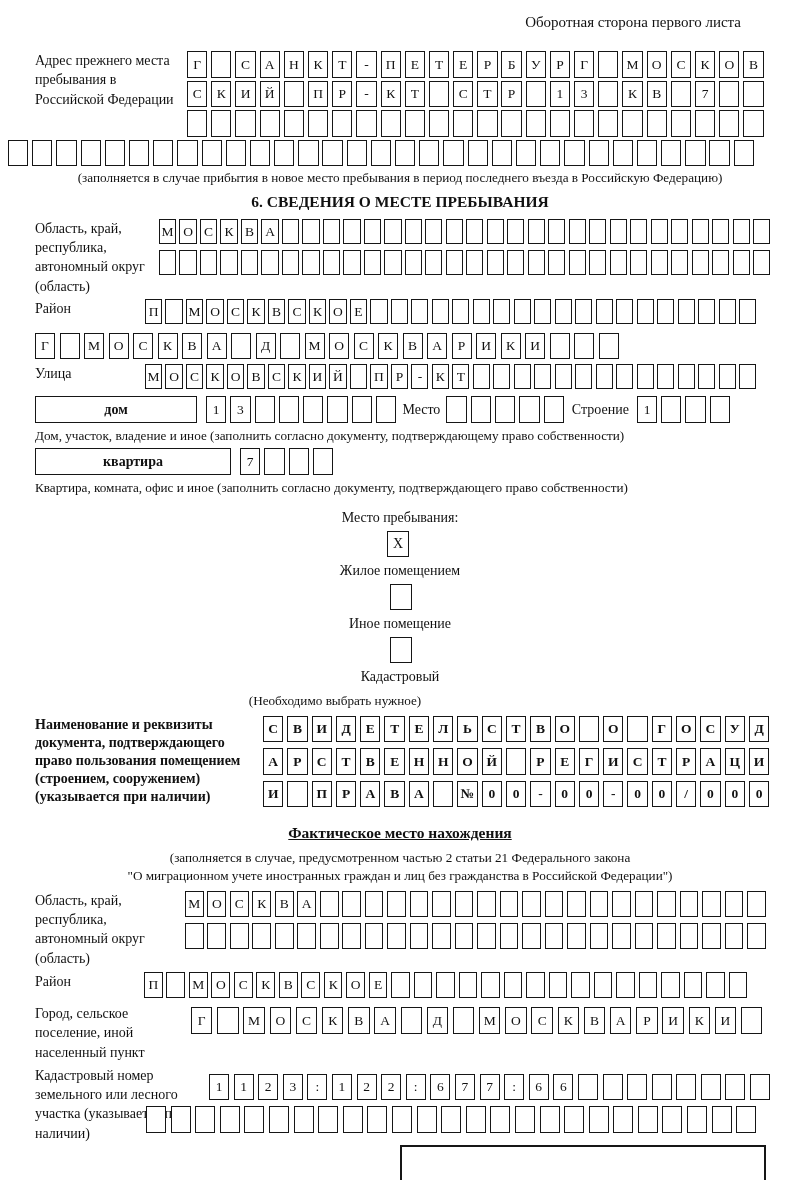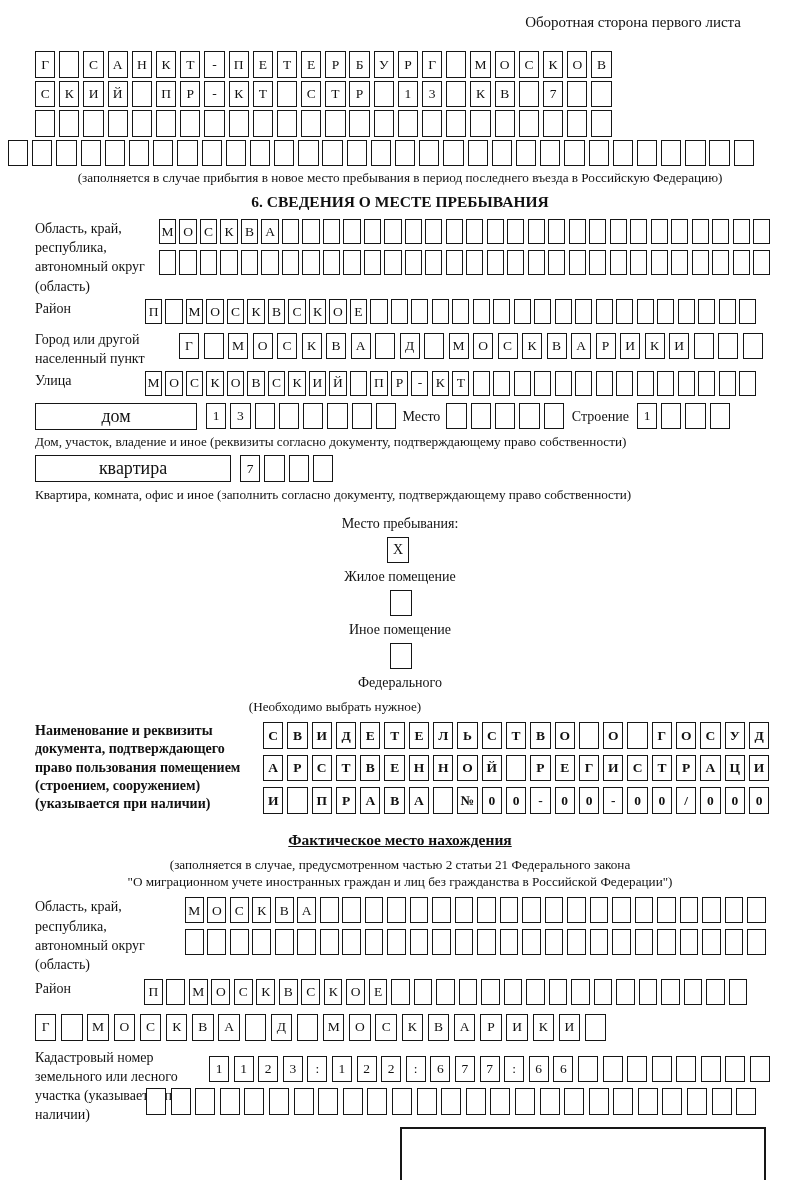--- a/index.html
+++ b/index.html
@@ -17,36 +17,37 @@
     box-sizing:border-box;border:1.6px solid #161616;background:#fff;
     width:var(--w,20px);height:var(--h,26px);margin-right:var(--g,4px);
     display:flex;align-items:center;justify-content:center;
     font-size:13.5px;line-height:1;
   }
   .cap{font-size:13.2px;line-height:1.35;}
   .cap.center{text-align:center;}
   .hdr{font-weight:bold;font-size:15.5px;text-align:center;}
   .labelbox{
     box-sizing:border-box;border:1.6px solid #161616;height:27px;
-    display:flex;align-items:center;justify-content:center;font-size:18px;flex-shrink:0;
+    display:flex;align-items:center;justify-content:center;font-size:14px;flex-shrink:0;font-weight:bold;
   }
   .inline-lbl{font-size:14px;line-height:27px;white-space:nowrap;flex-shrink:0;}
   .checkbox{
     box-sizing:border-box;border:1.6px solid #161616;width:22px;height:26px;
     display:flex;align-items:center;justify-content:center;font-size:14px;flex-shrink:0;
   }
   .stamp-box{box-sizing:border-box;border:2px solid #161616;width:366px;height:180px;}
   .stamp-cap{font-size:13.2px;line-height:1.45;text-align:center;width:390px;}
 </style>
 </head>
 <body>
 
 <div class="back-note">Оборотная сторона первого листа</div>
 
 <div class="frow" style="margin-top:20px;">
+  <div class="lbl" style="width:146px;padding-right:6px;">Адрес прежнего места пребывания в Российской Федерации</div>
   <div class="gcol">
     <div class="boxrow" style="--w:20.3px;--h:26.5px;--g:3.9px;">
         <div class="cell">Г</div>
         <div class="cell"></div>
         <div class="cell">С</div>
         <div class="cell">А</div>
         <div class="cell">Н</div>
         <div class="cell">К</div>
         <div class="cell">Т</div>
         <div class="cell">-</div>
@@ -258,21 +259,20 @@
       <div class="cell"></div>
       <div class="cell"></div>
       <div class="cell"></div>
       <div class="cell"></div>
       <div class="cell"></div>
       <div class="cell"></div>
     </div>
 </div>
 
 <div class="frow" style="margin-top:3px;">
-  <div class="lbl" style="width:138px;padding-right:6px;">Город или другой населенный пункт</div>
   <div class="boxrow" style="--w:20px;--h:26px;--g:4.5px;margin-top:3px;">
       <div class="cell">Г</div>
       <div class="cell"></div>
       <div class="cell">М</div>
       <div class="cell">О</div>
       <div class="cell">С</div>
       <div class="cell">К</div>
       <div class="cell">В</div>
       <div class="cell">А</div>
       <div class="cell"></div>
@@ -351,41 +351,41 @@
       <div class="cell"></div>
     </div>
   <div class="inline-lbl" style="margin:0 8px 0 4px;">Строение</div>
   <div class="boxrow" style="--w:20.3px;--h:26.5px;--g:4px;">
       <div class="cell">1</div>
       <div class="cell"></div>
       <div class="cell"></div>
       <div class="cell"></div>
     </div>
 </div>
-<div class="cap" style="margin-top:1px;">Дом, участок, владение и иное (реквизиты согласно документу, подтверждающему право собственности)</div>
+<div class="cap" style="margin-top:1px;">Дом, участок, владение и иное (заполнить согласно документу, подтверждающему право собственности)</div>
 
 <div class="frow" style="margin-top:4px;">
   <div class="labelbox" style="width:196px;margin-right:9px;">квартира</div>
   <div class="boxrow" style="--w:20.3px;--h:26.5px;--g:4px;">
       <div class="cell">7</div>
       <div class="cell"></div>
       <div class="cell"></div>
       <div class="cell"></div>
     </div>
 </div>
-<div class="cap" style="margin-top:1px;">Квартира, комната, офис и иное (заполнить согласно документу, подтверждающему право собственности)</div>
+<div class="cap" style="margin-top:1px;">Квартира, комната, офис и иное (заполнить согласно документу, подтверждающего право собственности)</div>
 
 <div class="frow" style="margin-top:7px;align-items:center;flex-direction:column;">
   <div class="inline-lbl">Место пребывания:</div>
   <div class="checkbox" style="margin:0 10px 0 6px;">X</div>
-  <div class="inline-lbl">Жилое помещение</div>
+  <div class="inline-lbl">Жилое помещением</div>
   <div class="checkbox" style="margin:0 14px 0 16px;"></div>
   <div class="inline-lbl">Иное помещение</div>
   <div class="checkbox" style="margin:0 20px 0 22px;"></div>
-  <div class="inline-lbl">Федерального</div>
+  <div class="inline-lbl">Кадастровый</div>
 </div>
 <div class="cap" style="text-align:center;width:600px;margin-top:2px;">(Необходимо выбрать нужное)</div>
 
 <div class="frow" style="margin-top:6px;font-weight:bold;">
   <div class="lbl" style="width:220px;padding-right:8px;line-height:1.3;">Наименование и реквизиты документа, подтверждающего право пользования помещением (строением, сооружением) (указывается при наличии)</div>
   <div class="gcol">
     <div class="boxrow" style="--w:20.3px;--h:26.5px;--g:4px;margin-bottom:6px;">
         <div class="cell">С</div>
         <div class="cell">В</div>
         <div class="cell">И</div>
@@ -550,20 +550,21 @@
       <div class="cell"></div>
       <div class="cell"></div>
       <div class="cell"></div>
       <div class="cell"></div>
       <div class="cell"></div>
       <div class="cell"></div>
     </div>
 </div>
 
 <div class="frow" style="margin-top:3px;">
+  <div class="lbl" style="width:150px;padding-right:6px;">Город, сельское поселение, иной населенный пункт</div>
   <div class="boxrow" style="--w:21.4px;--h:27px;--g:4.8px;margin-top:3px;">
       <div class="cell">Г</div>
       <div class="cell"></div>
       <div class="cell">М</div>
       <div class="cell">О</div>
       <div class="cell">С</div>
       <div class="cell">К</div>
       <div class="cell">В</div>
       <div class="cell">А</div>
       <div class="cell"></div>

